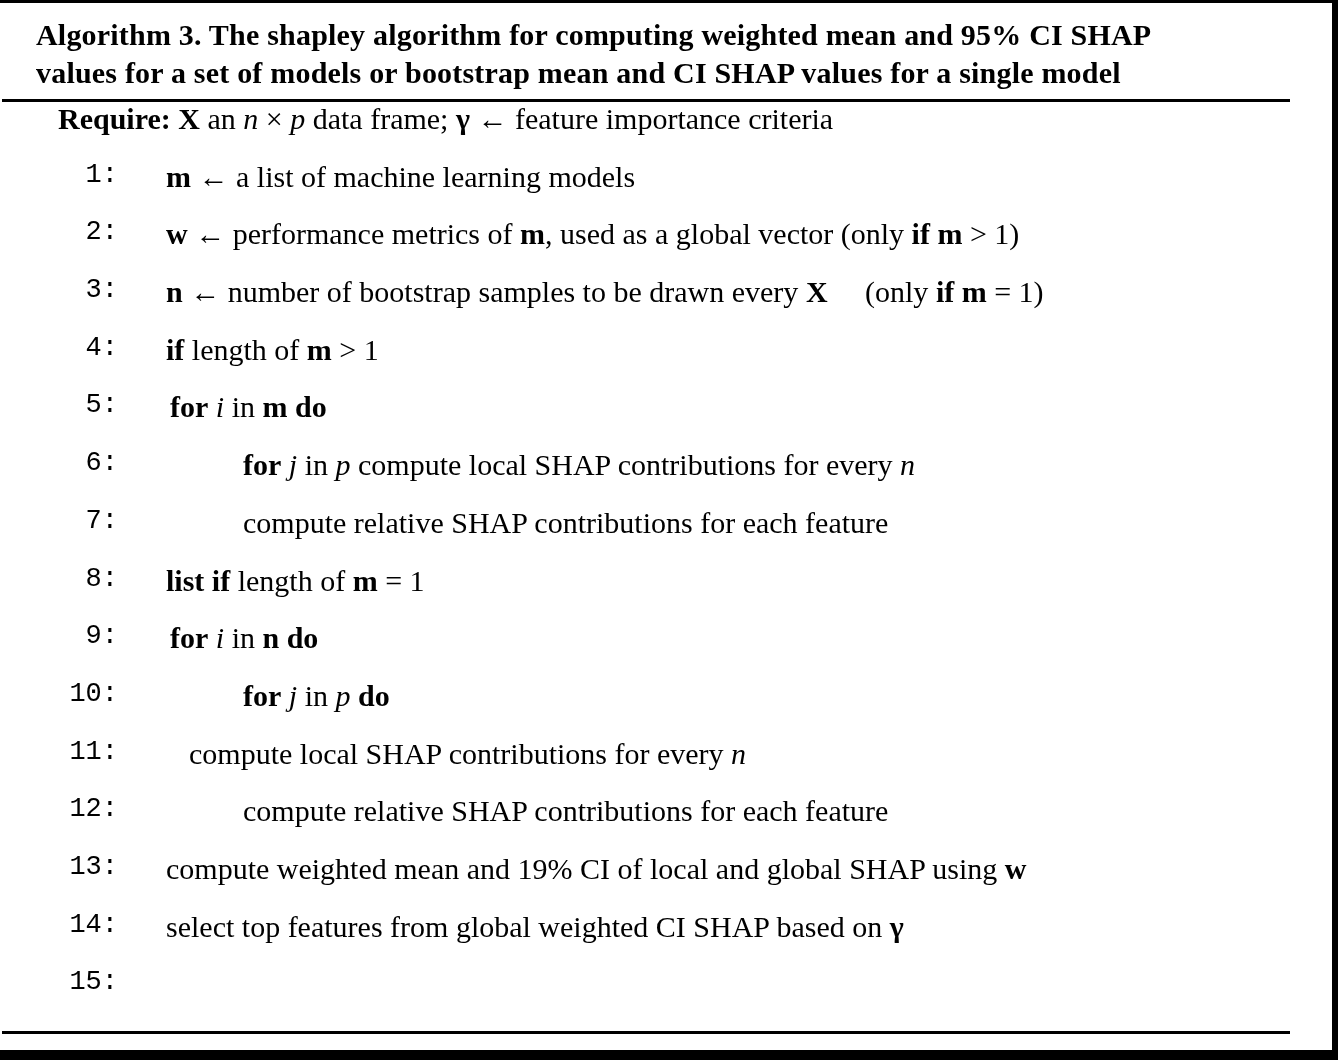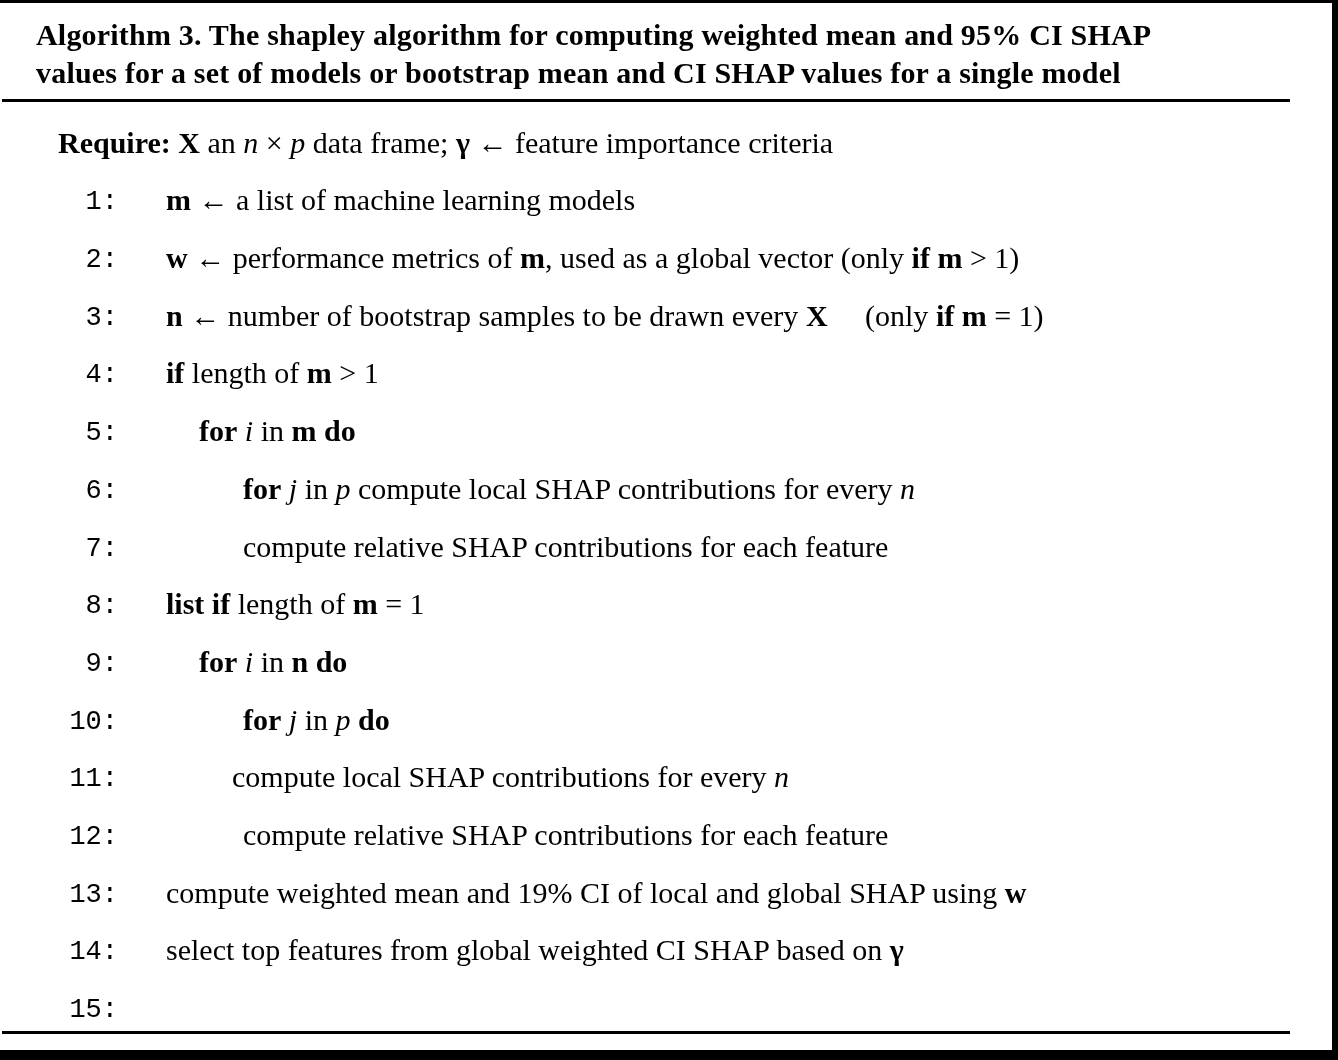--- a/index.html
+++ b/index.html
@@ -14,33 +14,33 @@
   .edge-bottom{position:absolute;bottom:0;left:0;width:100%;height:10px;background:#000;}
   .title{
     padding:16px 50px 0 36px;
     font-size:30px;line-height:38px;font-weight:bold;
     letter-spacing:0.2px;
   }
   .rule{border:none;background:#000;height:3px;margin:0 0 0 2px;width:1288px;}
   .rule-top{margin-top:7px;}
   .rule-bottom{margin-top:6px;height:3px;}
   .code{margin-left:58px;margin-right:48px;}
-  .row{height:57.7px;display:flex;align-items:flex-end;white-space:nowrap;}
+  .row{height:57.7px;display:flex;align-items:flex-start;white-space:nowrap;}
   .num{
     display:inline-block;width:60px;flex:0 0 60px;text-align:right;
     font-family:"Liberation Mono", monospace;font-size:27px;color:#000;
   }
   .stmt{font-size:30px;}
   .b{font-weight:bold;}
   .i{font-style:italic;}
   .ind-0{margin-left:0;}
   .ind-1{margin-left:48px;}
-  .ind-2{margin-left:81px;}
+  .ind-2{margin-left:52px;}
   .ind-3{margin-left:125px;}
-  .ind-4{margin-left:114px;}
+  .ind-4{margin-left:71px;}
 </style>
 </head>
 <body>
 
 <div class="page">
   <div class="edge-top"></div>
   <div class="edge-right"></div>
   <div class="edge-bottom"></div>
 
   <div class="title">

